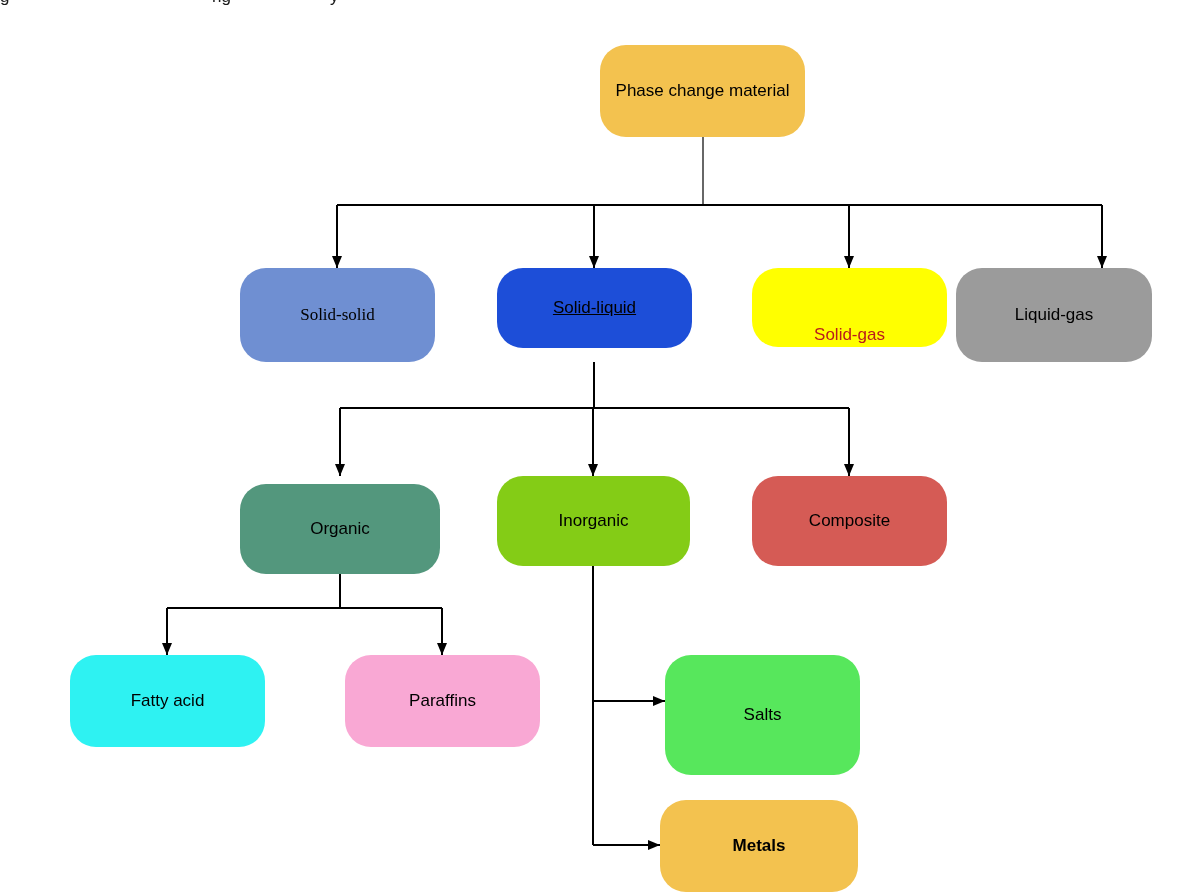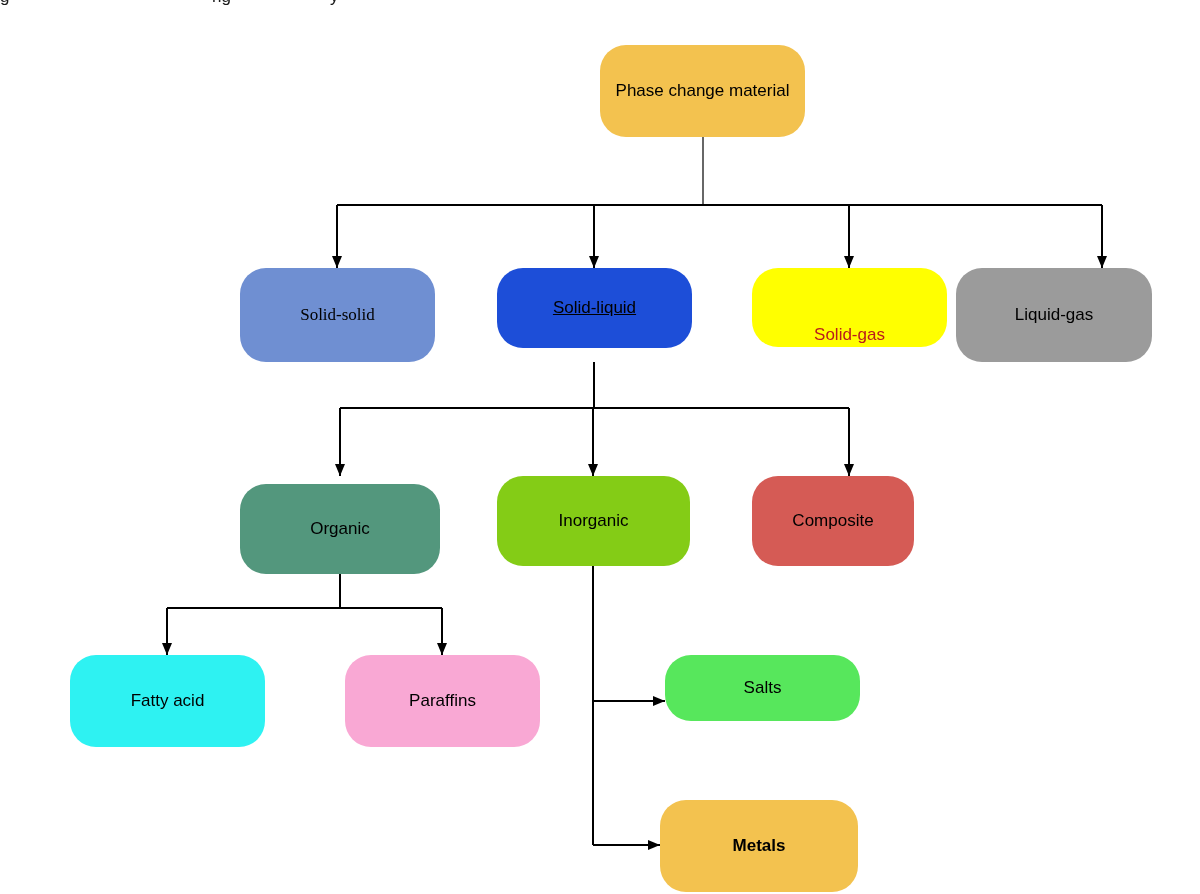--- a/index.html
+++ b/index.html
@@ -110,30 +110,30 @@
       </div>
       <div class="node" style="left: 956px; top: 268px; width: 196px; height: 94px; background: rgb(155, 155, 155); color: rgb(0, 0, 0);">
         <span>Liquid-gas</span>
       </div>
       <div class="node" style="left: 240px; top: 476px; width: 200px; height: 90px; background: rgb(83, 151, 125); color: rgb(0, 0, 0); margin-top: 8px;">
         <span>Organic</span>
       </div>
       <div class="node" style="left: 497px; top: 476px; width: 193px; height: 90px; background: #84cc16; color: rgb(0, 0, 0);">
         <span>Inorganic</span>
       </div>
-      <div class="node" style="left: 752px; top: 476px; width: 162px; height: 90px; background: rgb(213, 91, 85); color: rgb(0, 0, 0);">
+      <div class="node" style="left: 752px; top: 476px; width: 195px; height: 90px; background: rgb(213, 91, 85); color: rgb(0, 0, 0);">
         <span>Composite</span>
       </div>
       <div class="node" style="left: 70px; top: 655px; width: 195px; height: 92px; background: rgb(46, 242, 242); color: rgb(0, 0, 0);">
         <span>Fatty acid</span>
       </div>
       <div class="node" style="left: 345px; top: 655px; width: 195px; height: 92px; background: #f9a8d4; color: rgb(0, 0, 0);">
         <span>Paraffins</span>
       </div>
-      <div class="node" style="left: 665px; top: 655px; width: 195px; height: 66px; background: rgb(87, 231, 92); color: rgb(0, 0, 0);">
+      <div class="node" style="left: 665px; top: 655px; width: 195px; height: 120px; background: rgb(87, 231, 92); color: rgb(0, 0, 0);">
         <span>Salts</span>
       </div>
       <div class="node" style="left: 660px; top: 800px; width: 198px; height: 92px; background: rgb(243, 194, 79); color: rgb(0, 0, 0); font-weight: bold;">
         <span>Metals</span>
       </div>
     </div>
 
 </div>
 
 </body></html>

